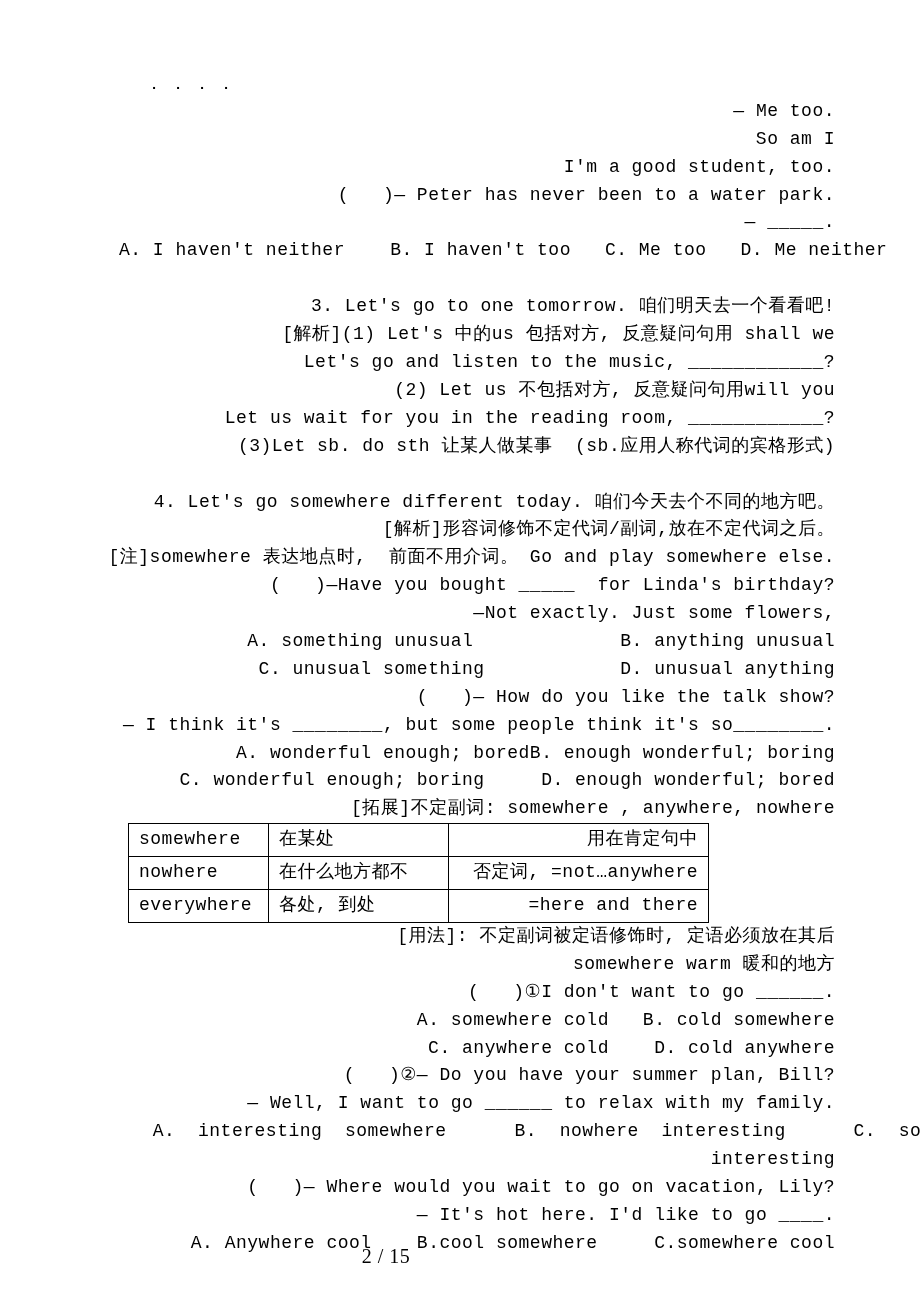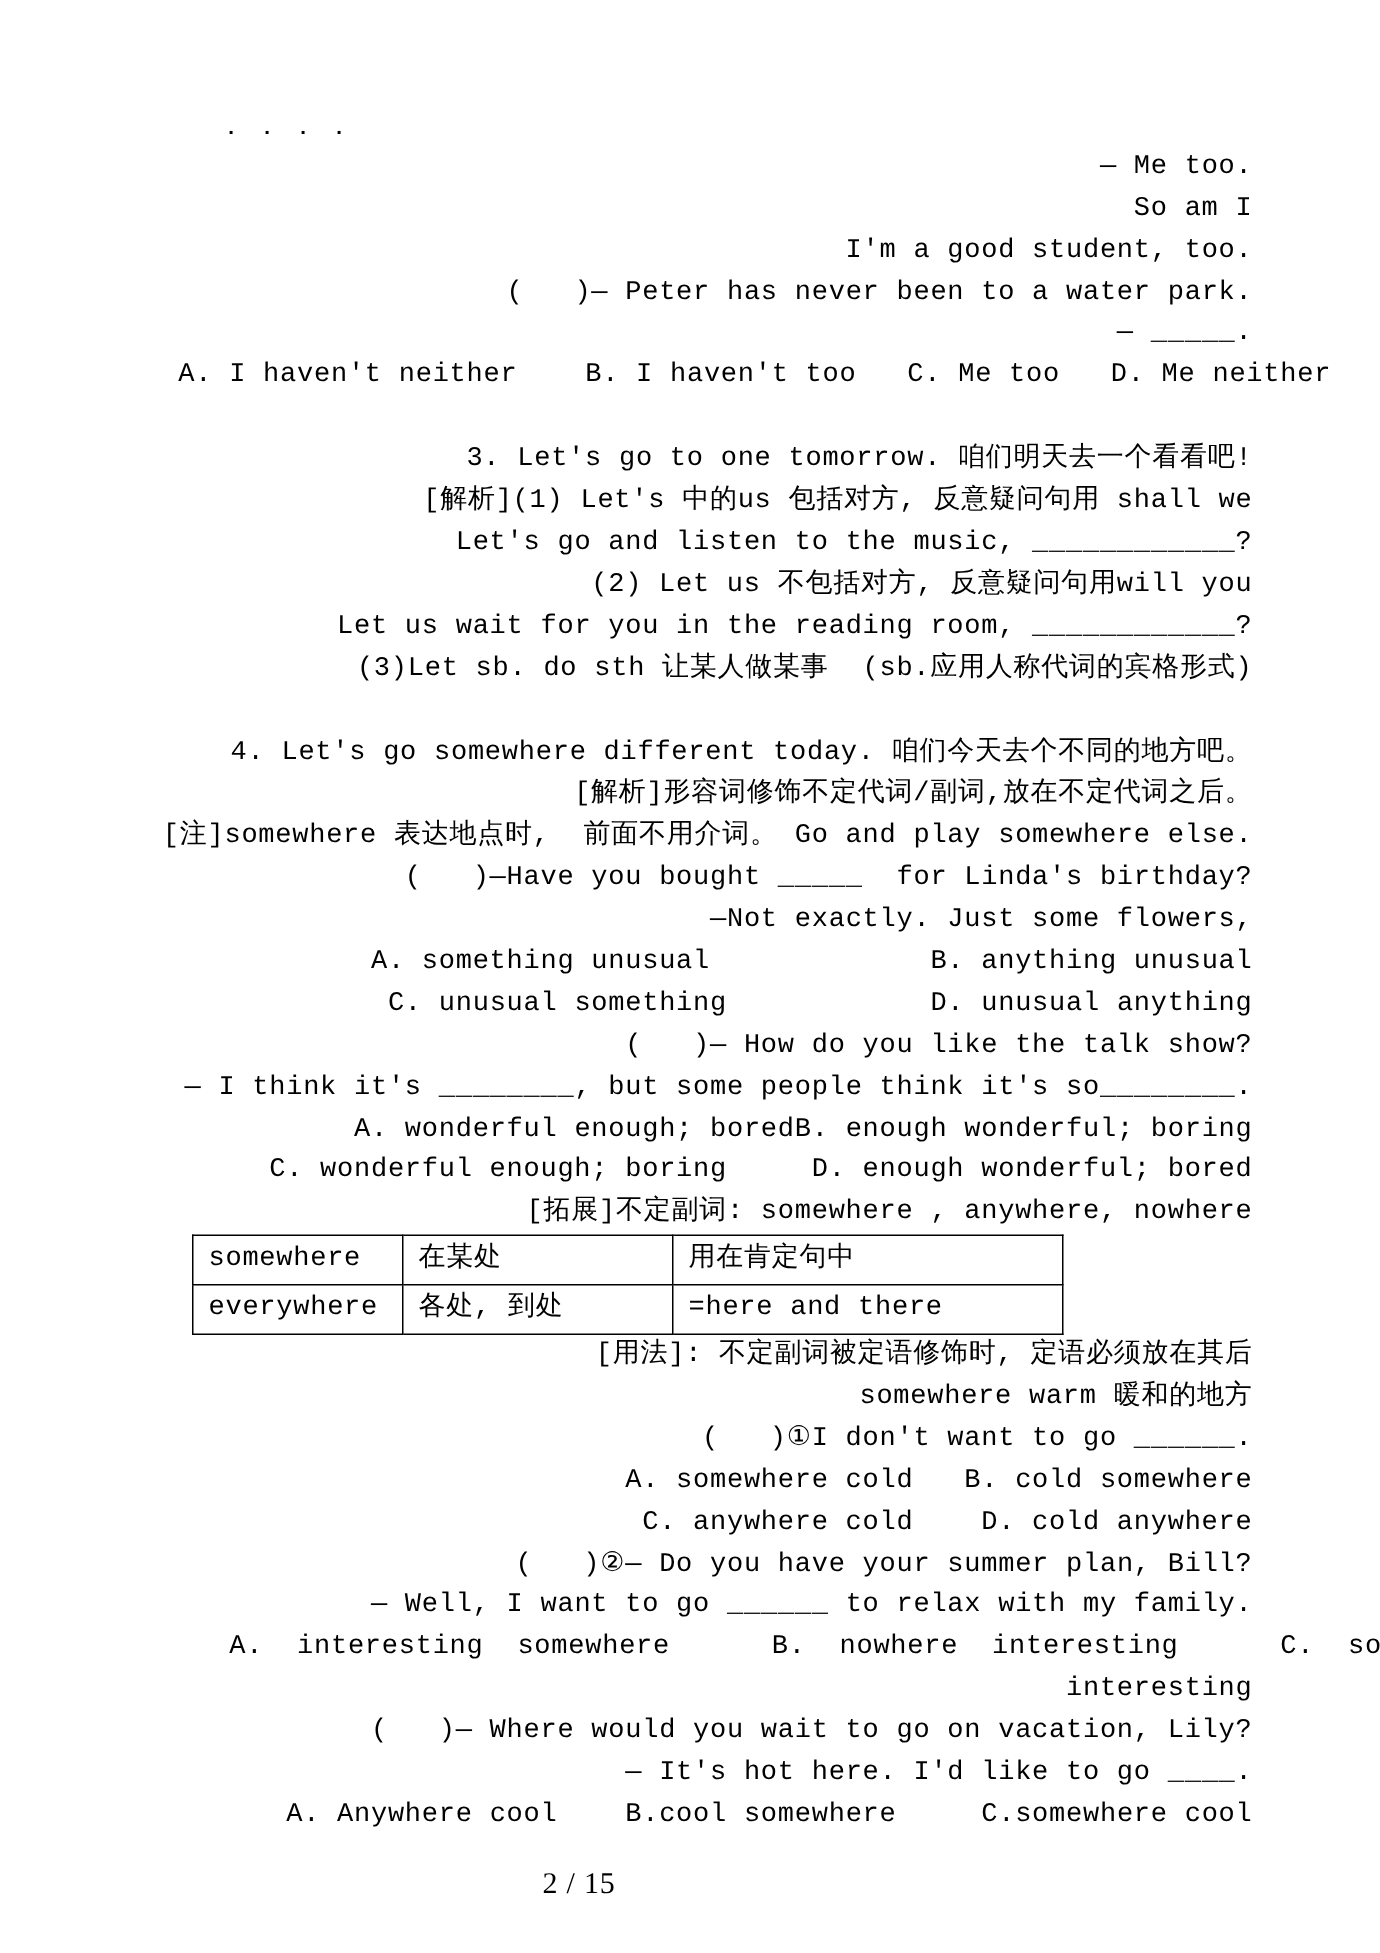--- a/index.html
+++ b/index.html
@@ -24,21 +24,21 @@
     font-size: 18px;
   }
   table.adv-table td {
     border: 1px solid #000;
     padding: 2px 10px;
     vertical-align: middle;
     white-space: nowrap;
   }
   table.adv-table td:nth-child(1){ width: 140px; }
   table.adv-table td:nth-child(2){ width: 180px; }
-  table.adv-table td:nth-child(3){ width: 260px; }
+  table.adv-table td:nth-child(3){ width: 260px; text-align: right; }
   .footer {
     position: absolute;
     bottom: 30px;
     left: 0;
     width: 772px;
     text-align: center;
     font-size: 20px;
     font-family: "Times New Roman", serif;
   }
   .dots { letter-spacing: 6px; padding-left: 60px; font-family: serif; }
@@ -75,20 +75,25 @@
 <div class="line">[拓展]不定副词: somewhere , anywhere, nowhere</div>
 
 <table class="adv-table">
   <tbody>
       <tr>
     <td>somewhere</td>
     <td>在某处</td>
     <td>用在肯定句中</td>
   </tr>
   <tr>
+    <td>nowhere</td>
+    <td>在什么地方都不</td>
+    <td>否定词, =not…anywhere</td>
+  </tr>
+  <tr>
     <td>everywhere</td>
     <td>各处, 到处</td>
     <td>=here and there</td>
   </tr>
 </tbody>
   </table>
 
 <div class="line">[用法]: 不定副词被定语修饰时, 定语必须放在其后</div>
 <div class="line">     somewhere warm 暖和的地方</div>
 <div class="line">(   )①I don't want to go ______.</div>

